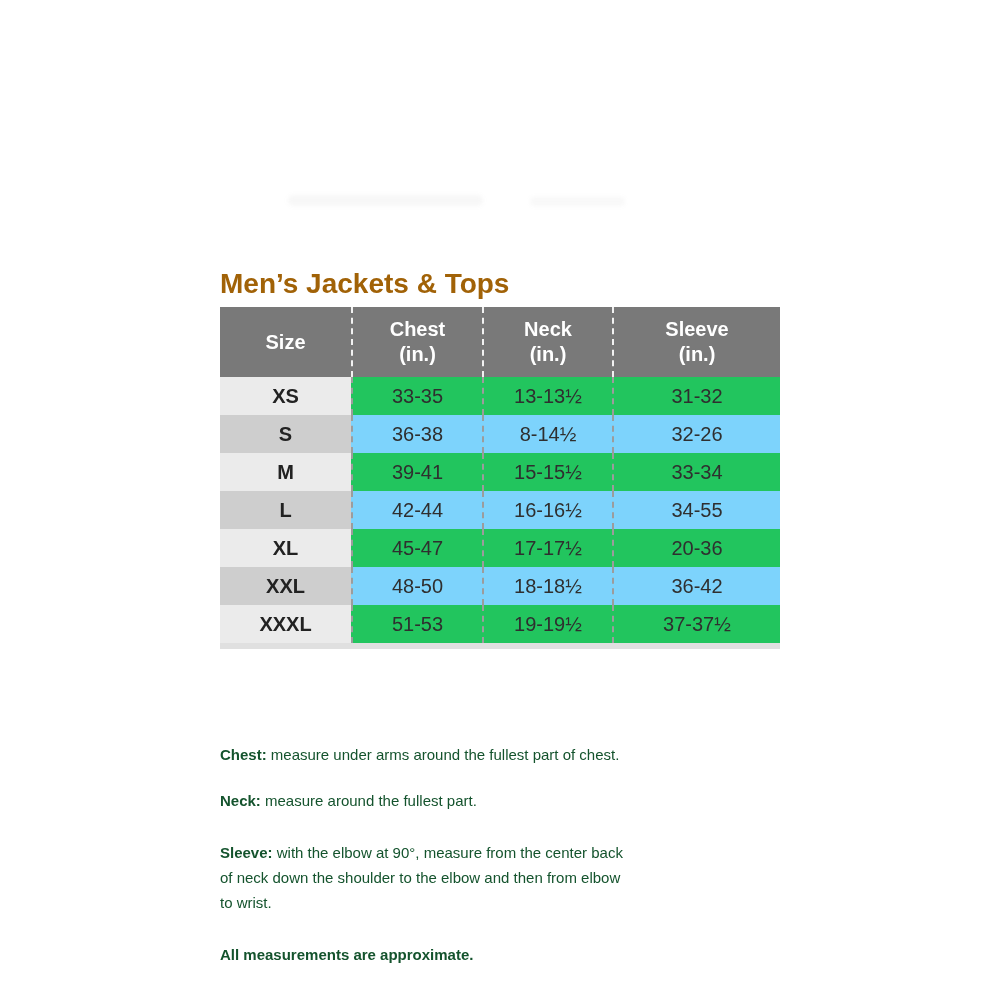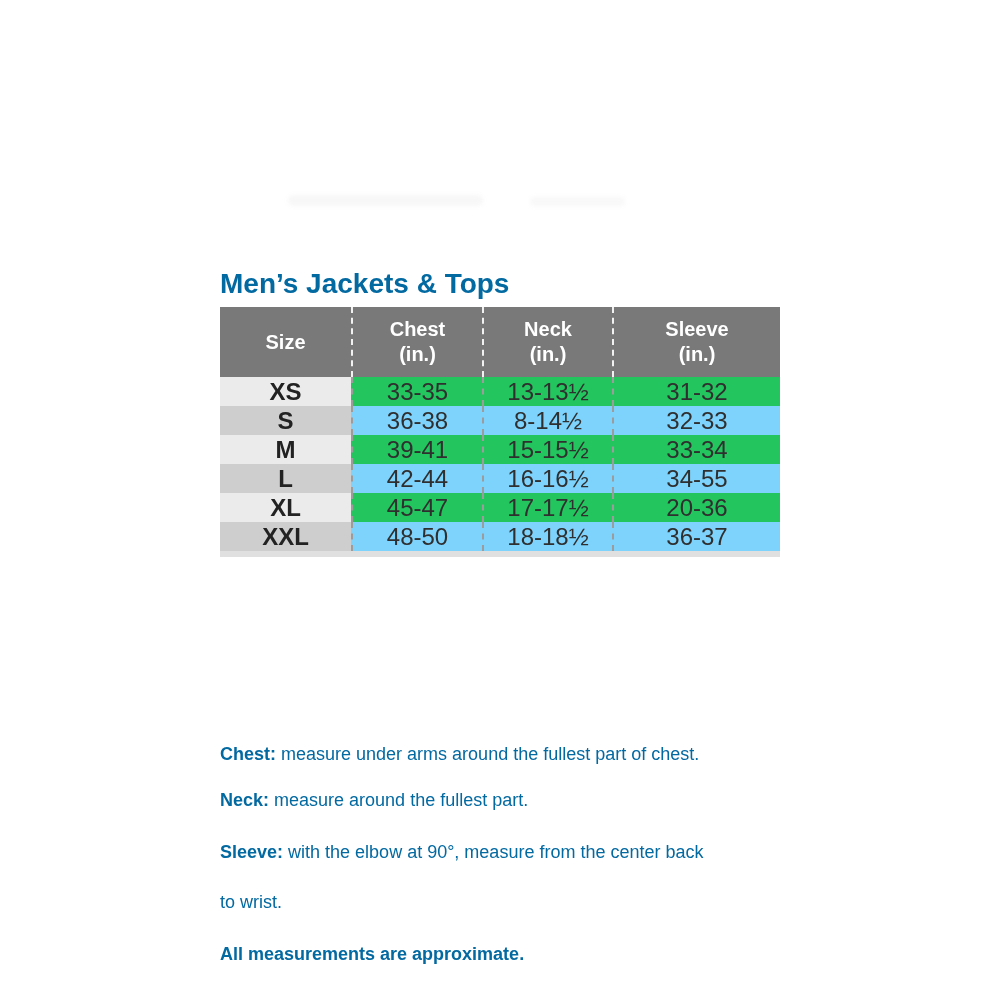--- a/index.html
+++ b/index.html
@@ -6,21 +6,21 @@
   body {
     width:1000px; height:1000px;
     background:#ffffff;
     font-family:"Liberation Sans", sans-serif;
     position:relative;
     overflow:hidden;
   }
 
   .page-title {
     position:absolute; left:220px; top:249px;
-    font-size:28px; font-weight:bold; color:#0369a1;
+    font-size:28px; font-weight:bold; color:#a16207;
     white-space:nowrap;
   }
 
   
   .smudge-a {
     position:absolute; left:288px; top:195px; width:195px; height:11px;
     background:rgba(120,120,120,0.06); border-radius:6px; filter:blur(2px);
   }
   .smudge-b {
     position:absolute; left:530px; top:197px; width:95px; height:9px;
@@ -37,33 +37,33 @@
 
   .size-chart th {
     background:#797979; color:#ffffff;
     font-weight:bold; font-size:20px; line-height:25px;
     height:70px;
   }
   .size-chart th + th { border-left:2px dashed #f2f2f2; }
   .hsub:empty { display:none; }
 
   .size-chart td {
-    height:29px; font-size:24px; color:#2f2f2f;
+    height:38px; font-size:20px; color:#2f2f2f;
   }
   .size-chart td + td { border-left:2px dashed #9c9c9c; }
   .size-chart td.size { font-weight:bold; color:#222222; }
 
   tr.odd  td.data { background:#22c55e;margin-top:24px; }
   tr.odd  td.size { background:#ebebeb; }
   tr.even td.data { background:#7dd3fc; }
   tr.even td.size { background:#cecece; }
 
   .note {
     position:absolute; left:220px; margin:0;
-    font-size:18px; line-height:25px; color:#0369a1;
+    font-size:15px; line-height:25px; color:#14532d;
     white-space:nowrap;
   }
   .b { font-weight:bold; }
   #note-chest  { top:742px; }
   #note-neck   { top:788px; }
   #note-sleeve { top:840px; }
   #note-footer { top:942px; font-weight:bold; }
 </style>
 </head>
 <body>
@@ -104,21 +104,21 @@
     <tr class="odd">
       <td class="size">XS</td>
       <td class="data">33-35</td>
       <td class="data">13-13½</td>
       <td class="data">31-32</td>
     </tr>
     <tr class="even">
       <td class="size">S</td>
       <td class="data">36-38</td>
       <td class="data">8-14½</td>
-      <td class="data">32-33</td>
+      <td class="data">32-26</td>
     </tr>
     <tr class="odd">
       <td class="size">M</td>
       <td class="data">39-41</td>
       <td class="data">15-15½</td>
       <td class="data">33-34</td>
     </tr>
     <tr class="even">
       <td class="size">L</td>
       <td class="data">42-44</td>
@@ -128,24 +128,30 @@
     <tr class="odd">
       <td class="size">XL</td>
       <td class="data">45-47</td>
       <td class="data">17-17½</td>
       <td class="data">20-36</td>
     </tr>
     <tr class="even">
       <td class="size">XXL</td>
       <td class="data">48-50</td>
       <td class="data">18-18½</td>
-      <td class="data">36-37</td>
+      <td class="data">36-42</td>
+    </tr>
+    <tr class="odd">
+      <td class="size">XXXL</td>
+      <td class="data">51-53</td>
+      <td class="data">19-19½</td>
+      <td class="data">37-37½</td>
     </tr>
   </tbody>
 </table>
 
 <p class="note" id="note-chest"><span class="b">Chest:</span> <span>measure under arms around the fullest part of chest.</span></p>
 
 <p class="note" id="note-neck"><span class="b">Neck:</span> <span>measure around the fullest part.</span></p>
 
-<p class="note" id="note-sleeve"><span class="b">Sleeve:</span> <span>with the elbow at 90°, measure from the center back</span><br><br><span>to wrist.</span></p>
+<p class="note" id="note-sleeve"><span class="b">Sleeve:</span> <span>with the elbow at 90°, measure from the center back</span><br><span>of neck down the shoulder to the elbow and then from elbow</span><br><span>to wrist.</span></p>
 
 <p class="note" id="note-footer">All measurements are approximate.</p>
 
 </body></html>

